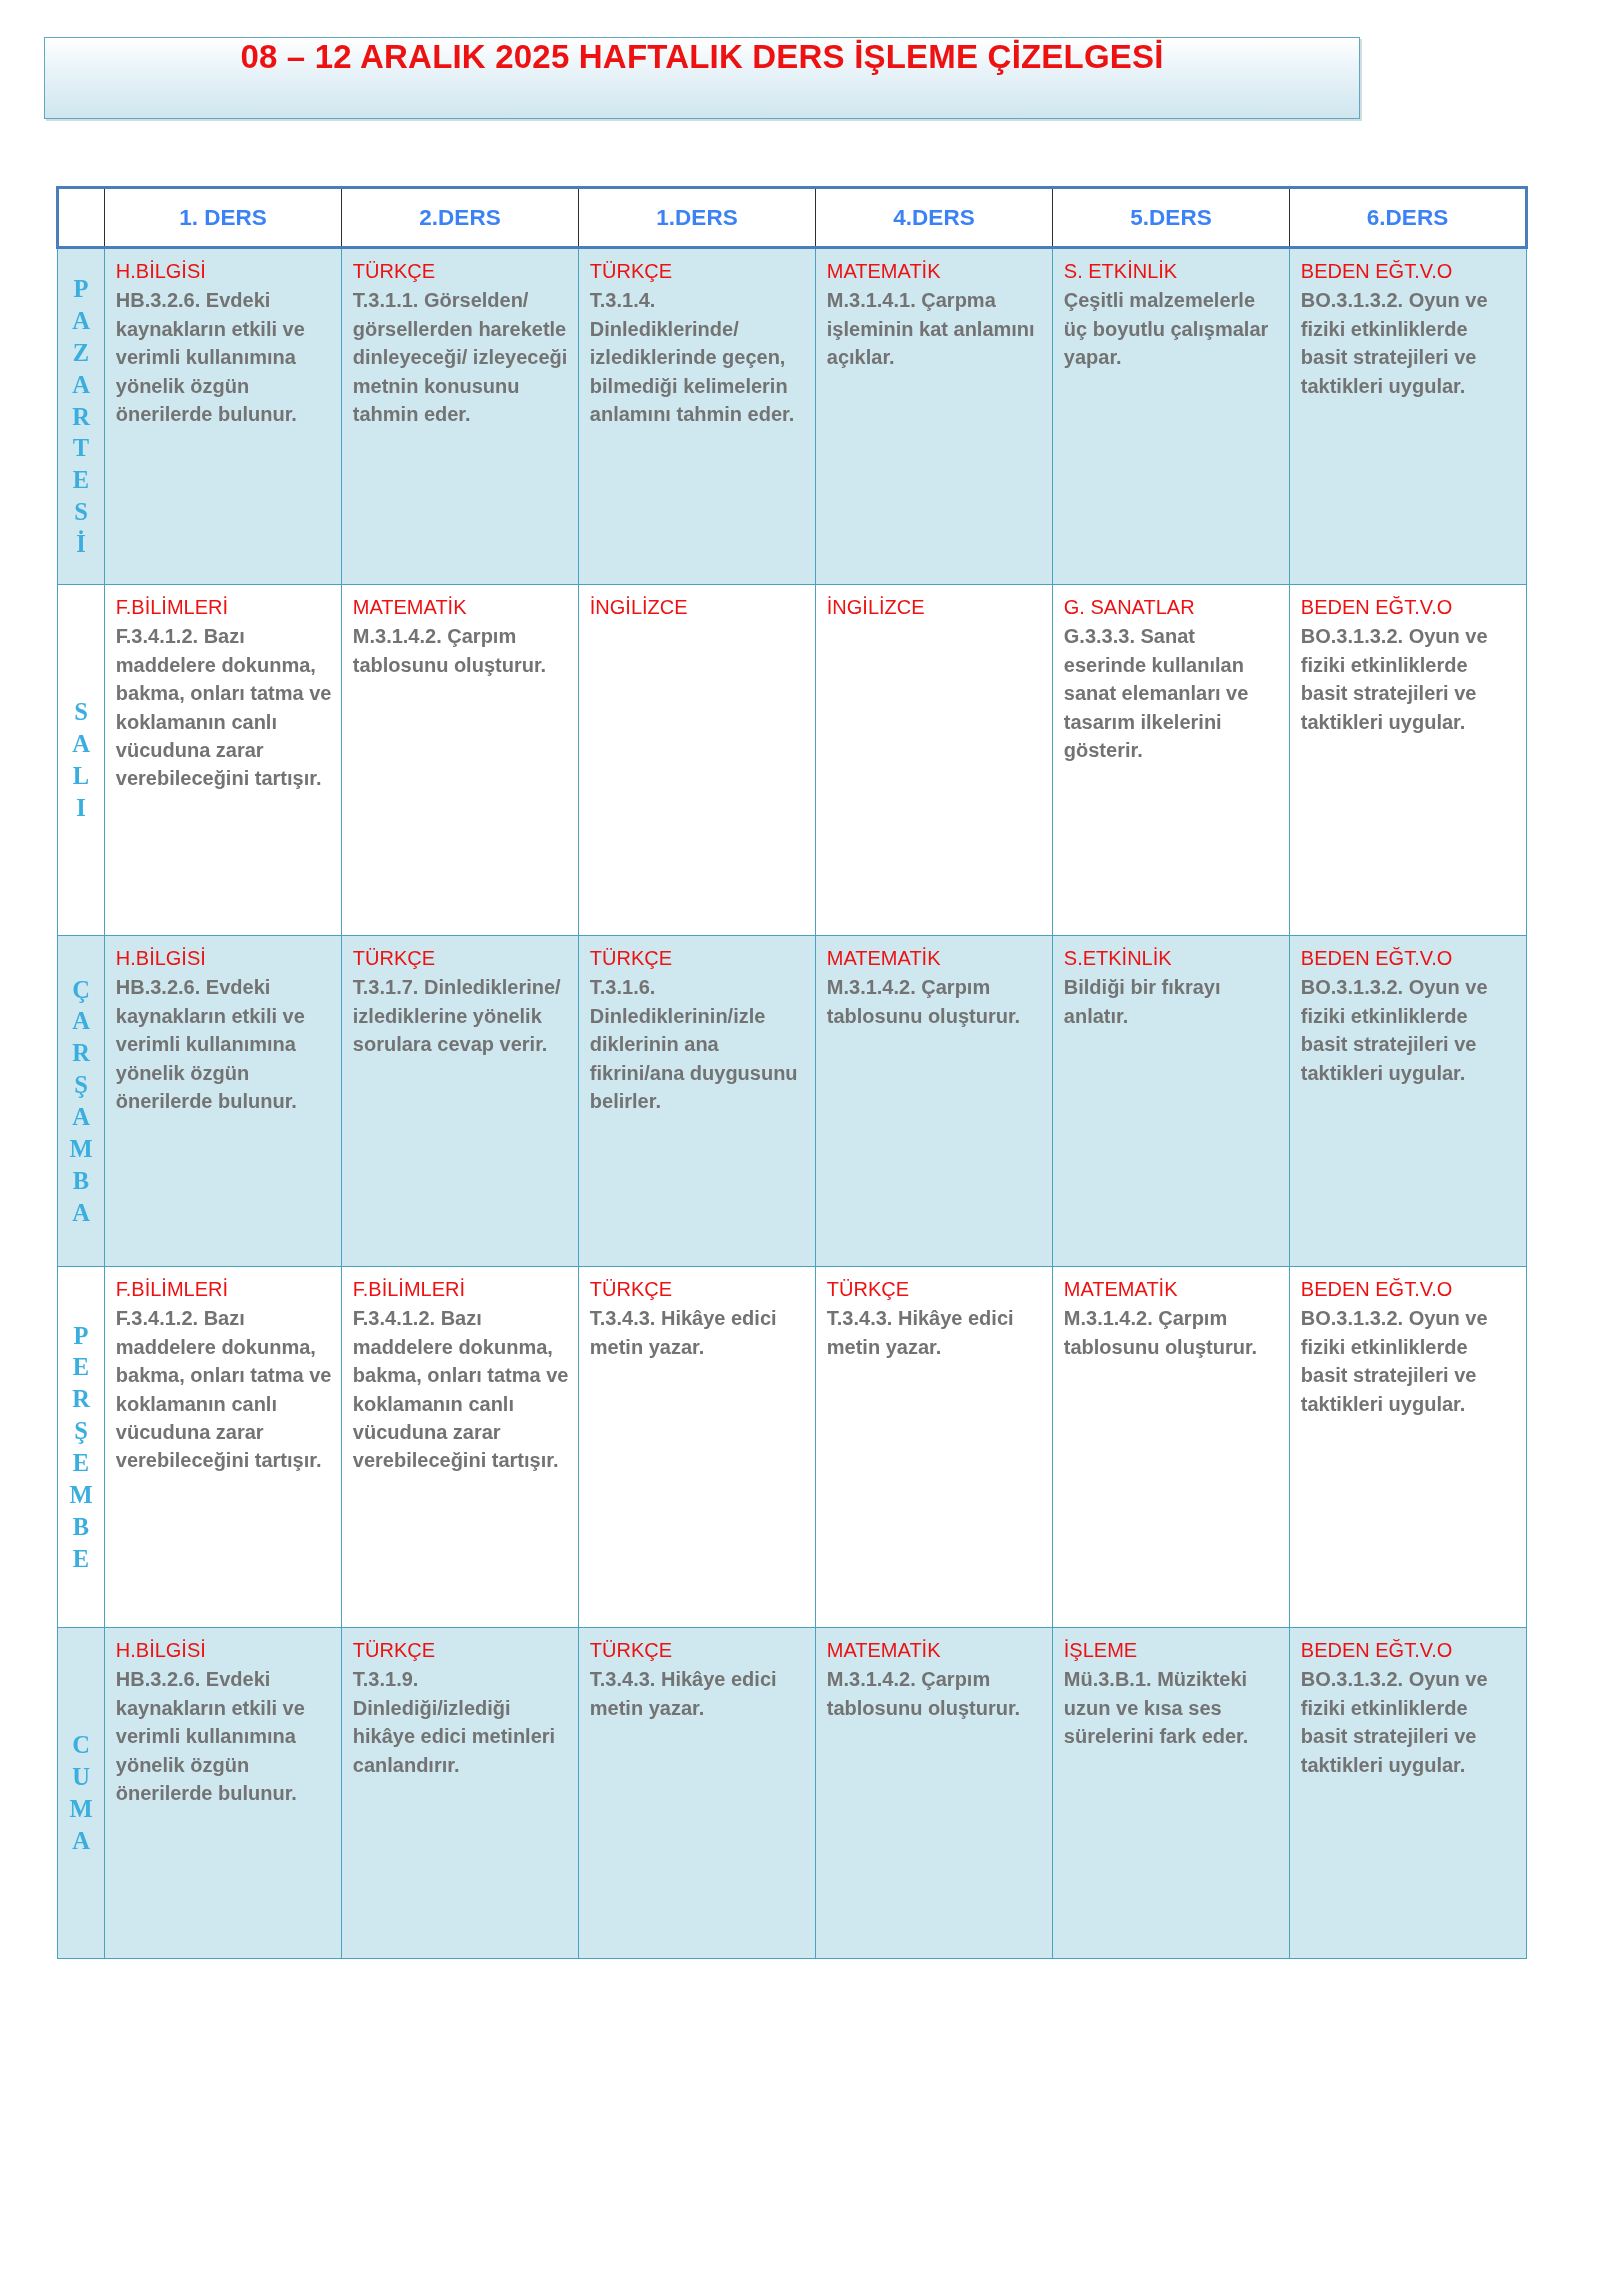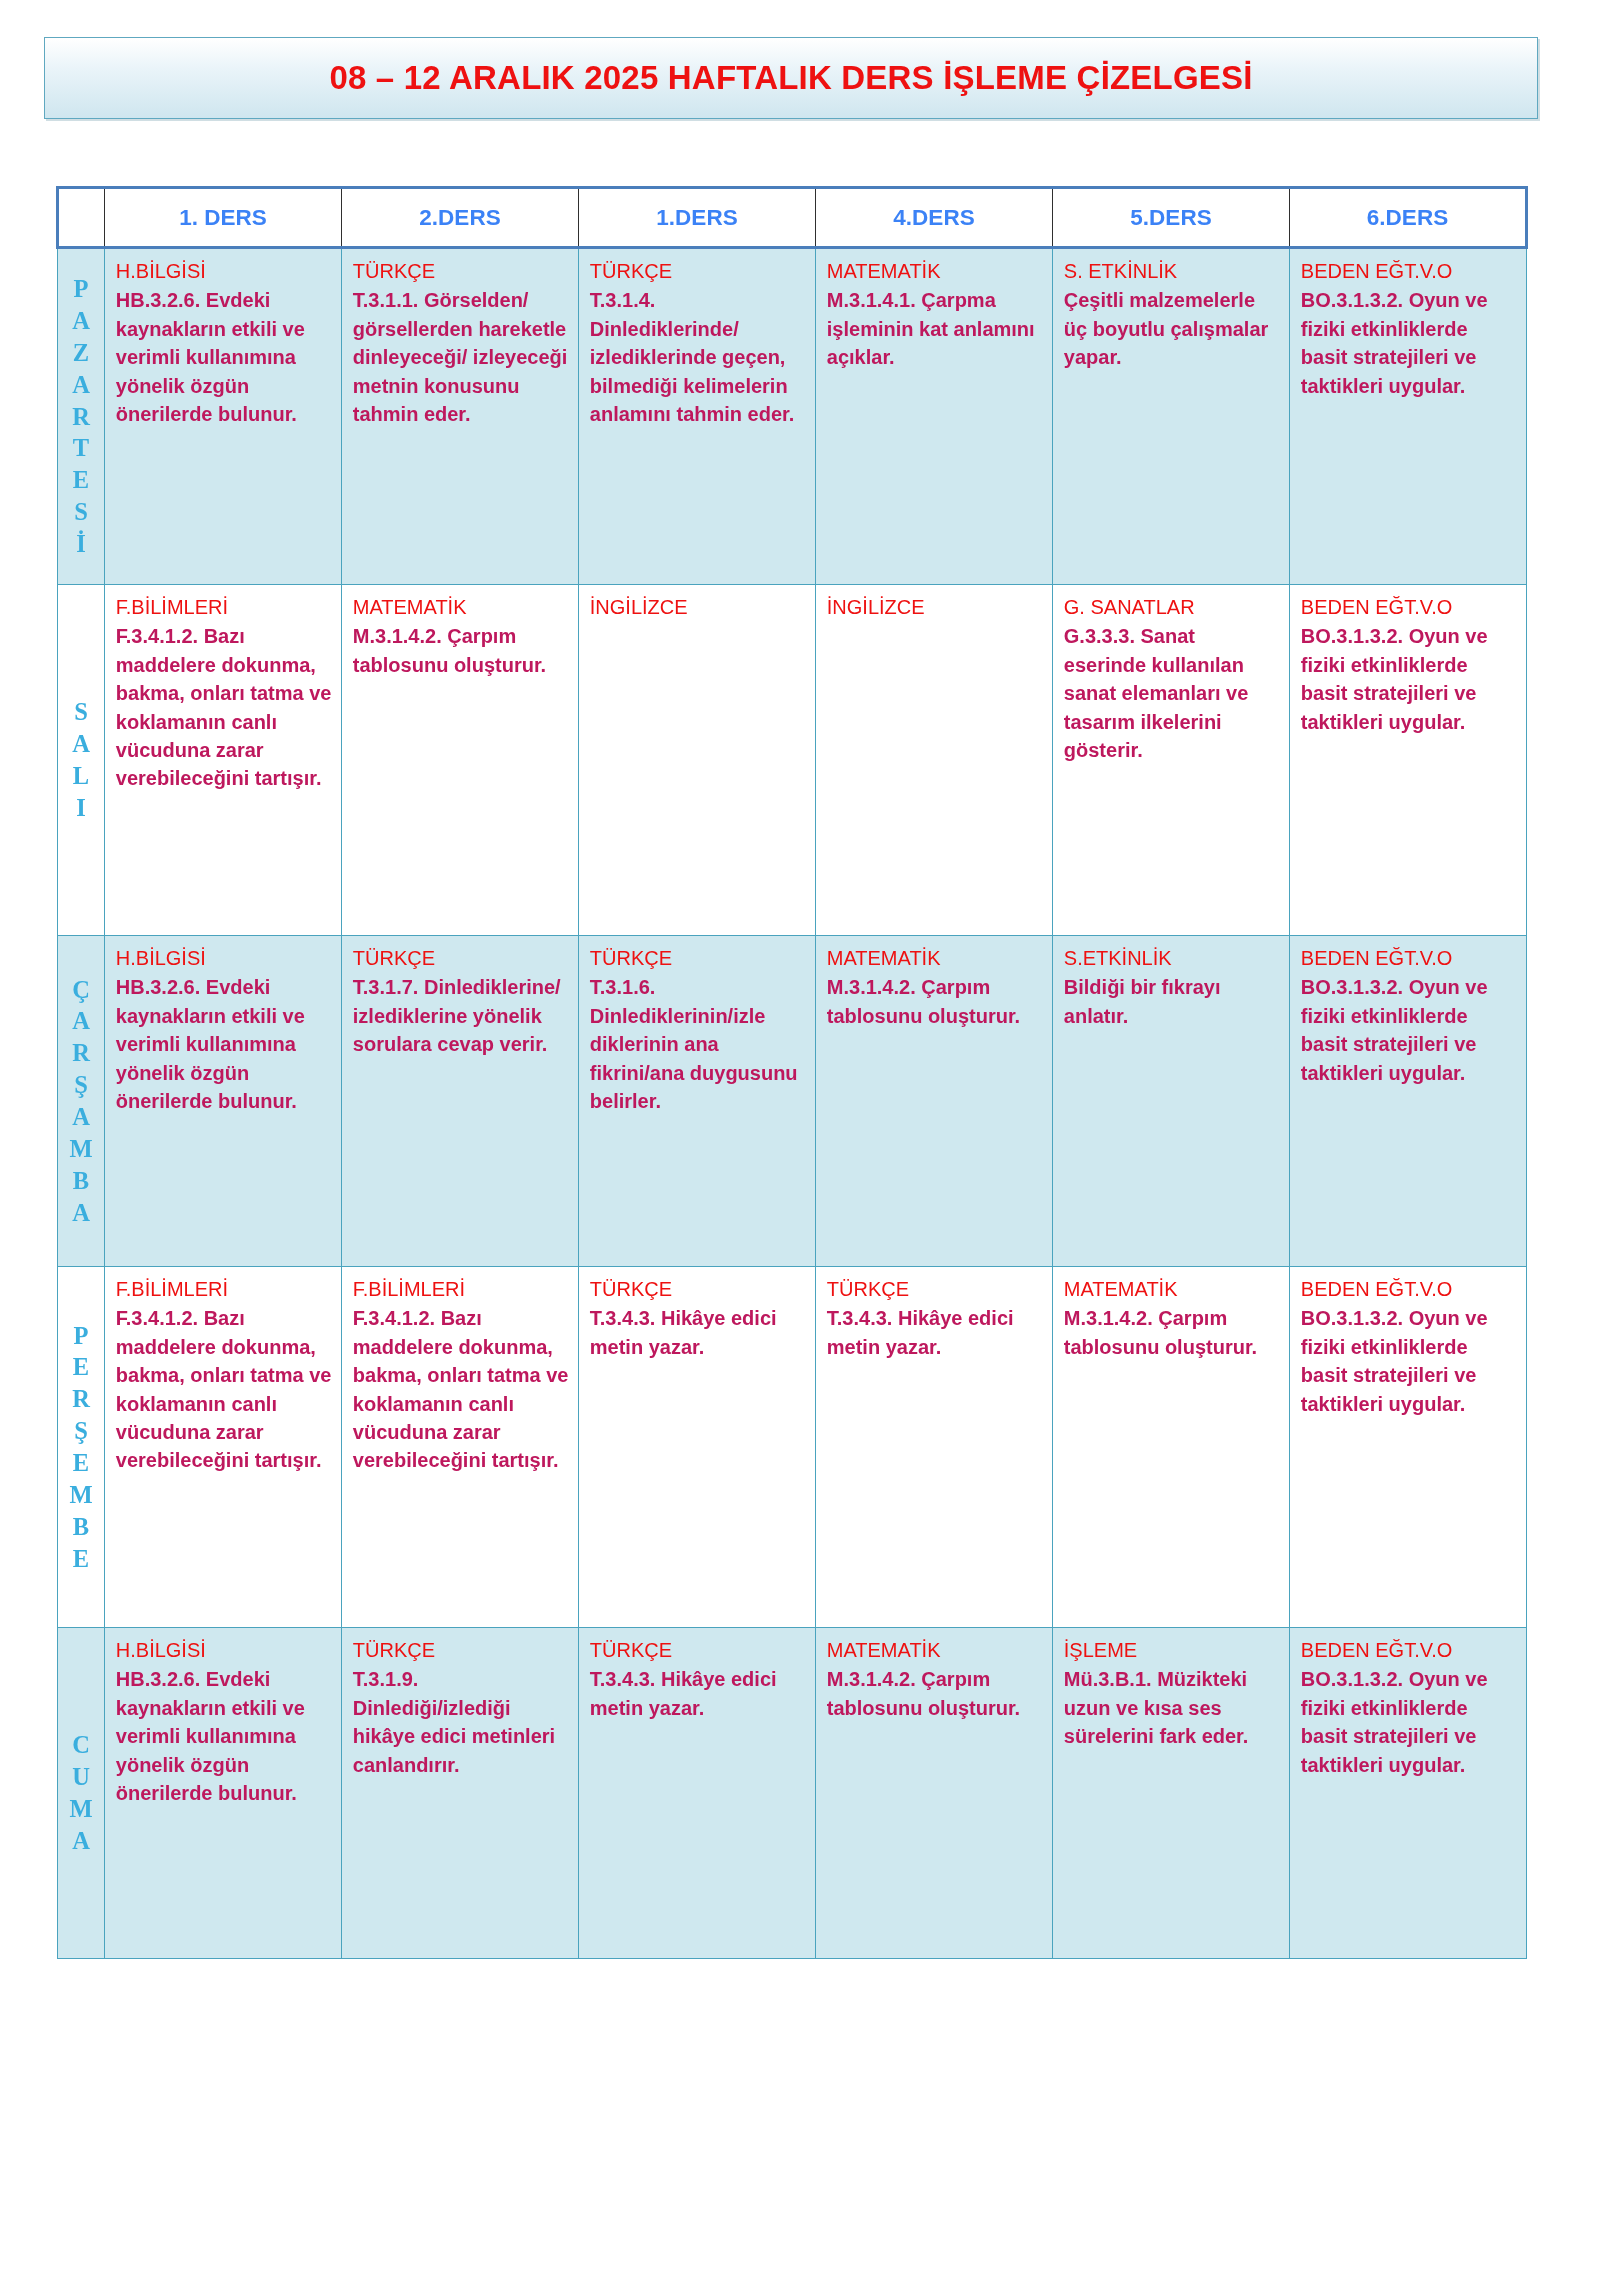--- a/index.html
+++ b/index.html
@@ -21,27 +21,27 @@
     height: 2293px;
     box-sizing: border-box;
     padding: 0;
   }
 
   
   .title-banner {
     position: absolute;
     left: 44px;
     top: 37px;
-    width: 1494px;
+    width: 1316px;
     height: 82px;
     border: 1px solid #5fa8c0;
     background: linear-gradient(to bottom, #ffffff 0%, #eaf4f9 38%, #cfe6ef 100%);
     box-shadow: 2px 2px 0 rgba(120,160,175,0.35);
     display: flex;
-    align-items: center;
+    align-items: flex-start;
     justify-content: center;
     box-sizing: border-box;
   }
   .title-text {
     color: #ee1111;
     font-size: 33px;
     font-weight: bold;
     letter-spacing: 0.2px;
     white-space: nowrap;
     font-family: "Liberation Sans", "DejaVu Sans", sans-serif;
@@ -122,21 +122,21 @@
 
   .subject {
     color: #ee1111;
     font-size: 20px;
     font-weight: normal;
     line-height: 1.28;
     margin: 0 0 2px 0;
     font-family: "Liberation Sans", "DejaVu Sans", sans-serif;
   }
   .objective {
-    color: #be185d;
+    color: #737373;
     font-size: 20px;
     font-weight: bold;
     line-height: 1.42;
     margin: 0;
     font-family: "Liberation Sans", "DejaVu Sans", sans-serif;
   }
 
   
   tr.r-pazartesi td { height: 337px; }
   tr.r-sali      td { height: 351px; }

